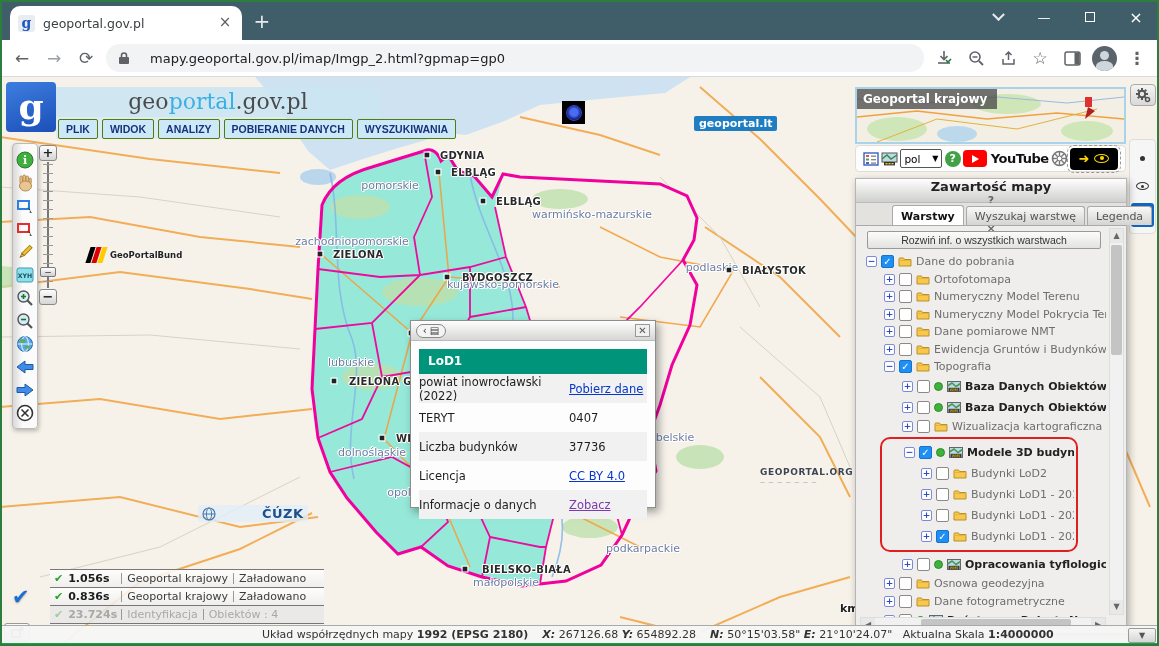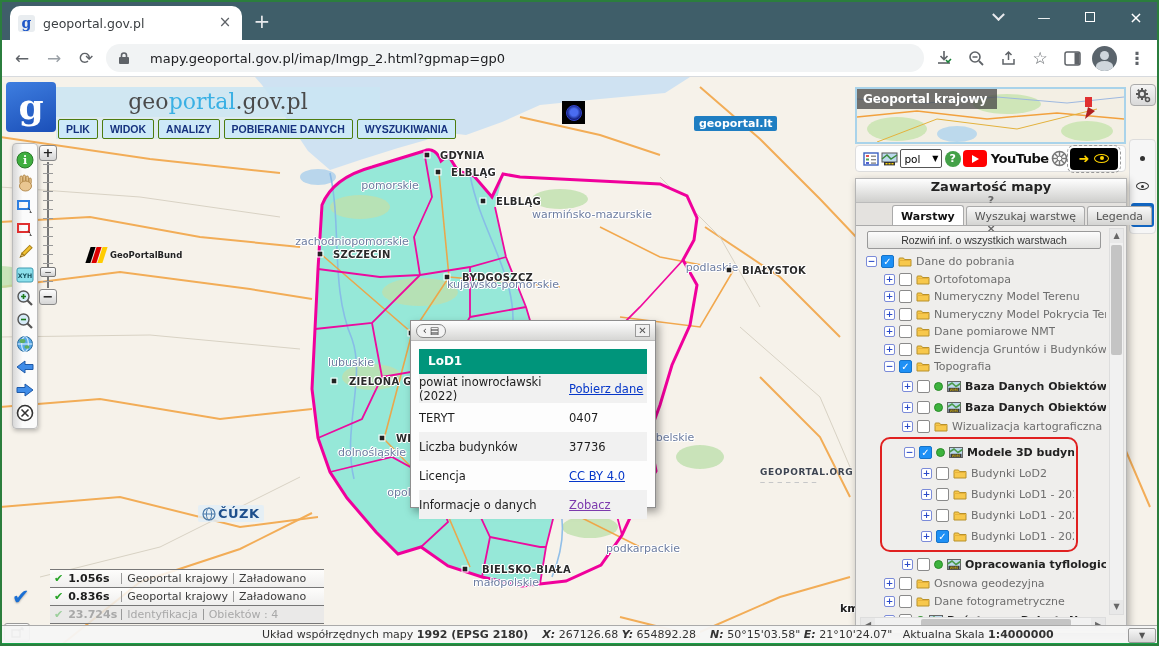--- a/index.html
+++ b/index.html
@@ -143,21 +143,21 @@
 
   
   .mk-bund { display:flex; align-items:center; gap:2px; }
   .mk-bund .fl { width:22px; height:16px; position:relative; transform:skewX(-18deg); overflow:hidden; }
   .mk-bund .fl i { position:absolute; top:0; bottom:0; width:5px; }
   .mk-bund span { font-size:8.5px; font-weight:bold; color:#222; text-shadow:0 0 2px #fff; }
   .mk-ru { width:23px; height:23px; background:#000; display:flex; align-items:center; justify-content:center; }
   .mk-ru i { width:16px; height:16px; border-radius:50%; background:radial-gradient(circle at 50% 45%,#4a6cf0 0 35%,#101c7a 70%); border:1px solid #3344cc; }
   .mk-lt { background:#1f7ec2; color:#fff; font-size:11px; font-weight:bold; padding:1px 5px; border-radius:2px; }
   .mk-cz { display:flex; align-items:center; gap:2px; background:rgba(225,238,248,.8); padding:1px 4px; border-radius:2px; }
-  .mk-cz b { font-size:13px; color:#1d4f8c; letter-spacing:.5px; }
+  .mk-cz b { font-size:13px; color:#1d4f8c; letter-spacing:.5px;margin-left:44px; }
   .mk-ua { text-align:left; }
   .mk-ua b { font-size:9px; color:#3d4450; letter-spacing:.6px; text-shadow:0 0 2px #fff; }
   .mk-ua i { display:block; font-style:normal; font-size:5px; color:#7a8290; letter-spacing:1px; }
 </style>
 </head>
 <body>
 <div id="frame"></div>
 
 <div id="tabstrip">
   <div class="tab">
@@ -316,21 +316,21 @@
       <div class="map-label region" style="left: 410px; top: 415px;">opolskie</div>
       <div class="map-label region" style="left: 506px; top: 505px;">małopolskie</div>
       <div class="map-label region" style="left: 643px; top: 471px;">podkarpackie</div>
       <span class="citydot" style="left: 427px; top: 78px;"></span>
       <div class="map-label city" style="left: 440px; top: 78px; transform: translate(0px, -50%);">GDYNIA</div>
       <span class="citydot" style="left: 438px; top: 95px;"></span>
       <div class="map-label city" style="left: 451px; top: 95px; transform: translate(0px, -50%);">ELBLĄG</div>
       <span class="citydot" style="left: 483px; top: 124px;"></span>
       <div class="map-label city" style="left: 496px; top: 124px; transform: translate(0px, -50%);">ELBLĄG</div>
       <span class="citydot" style="left: 320px; top: 177px;"></span>
-      <div class="map-label city" style="left: 333px; top: 177px; transform: translate(0px, -50%);">SZCZECIN</div>
+      <div class="map-label city" style="left: 333px; top: 177px; transform: translate(0px, -50%);">ZIELONA</div>
       <span class="citydot" style="left: 729px; top: 193px;"></span>
       <div class="map-label city" style="left: 742px; top: 193px; transform: translate(0px, -50%);">BIAŁYSTOK</div>
       <span class="citydot" style="left: 447px; top: 200px;"></span>
       <div class="map-label city" style="left: 462px; top: 200px; transform: translate(0px, -50%);">BYDGOSZCZ</div>
       <span class="citydot" style="left: 411px; top: 256px;"></span>
       <div class="map-label city" style="left: 424px; top: 256px; transform: translate(0px, -50%);">POZNAŃ</div>
       <span class="citydot" style="left: 334px; top: 304px;"></span>
       <div class="map-label city" style="left: 349px; top: 304px; transform: translate(0px, -50%);">ZIELONA GÓRA</div>
       <span class="citydot" style="left: 382px; top: 361px;"></span>
       <div class="map-label city" style="left: 396px; top: 361px; transform: translate(0px, -50%);">WROCŁAW</div>

